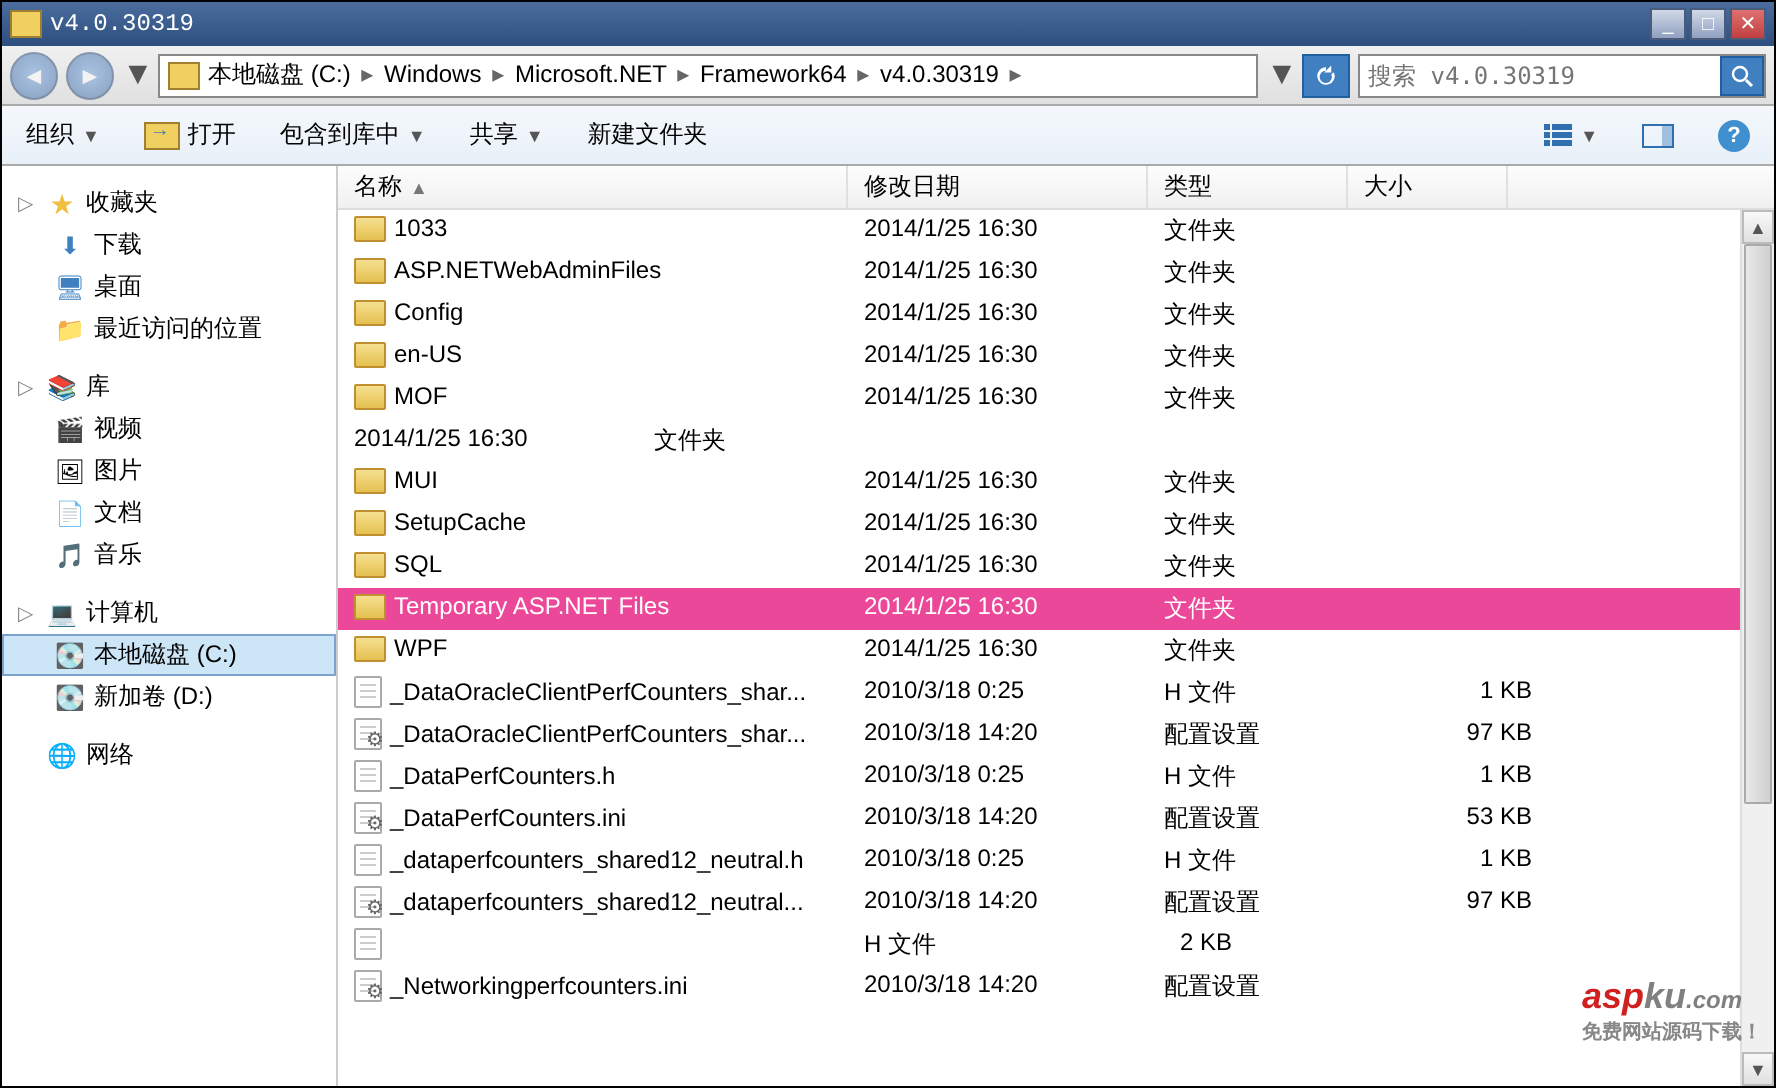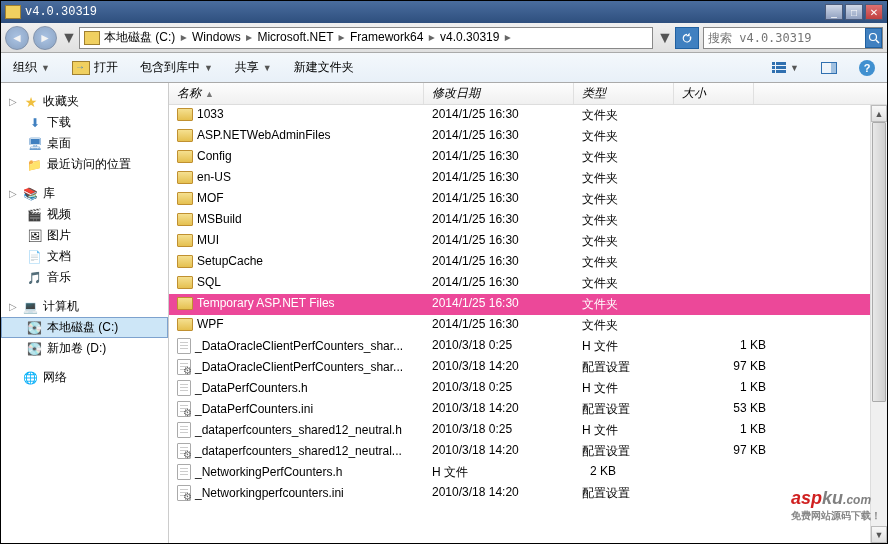--- a/index.html
+++ b/index.html
@@ -12,21 +12,21 @@
 .close-btn { background: linear-gradient(#e07070,#c04040); color: #fff; }
 .addrbar { height: 30px; background: linear-gradient(#f0f0f0,#e0e0e0); border-bottom: 1px solid #aaa; display: flex; align-items: center; padding: 0 4px; gap: 4px; }
 .nav-btn { width: 24px; height: 24px; border-radius: 12px; background: radial-gradient(#70a0e0,#3060a0); border: 1px solid #204070; display: flex; align-items: center; justify-content: center; color: #fff; font-size: 12px; cursor: pointer; }
 .nav-btn.disabled { opacity: 0.5; }
 .addr-box { flex: 1; height: 22px; background: #fff; border: 1px solid #888; display: flex; align-items: center; padding: 0 4px; font-size: 12px; font-family: SimSun, monospace; }
 .addr-icon { width: 16px; height: 14px; background: #f0d060; border: 1px solid #a08030; margin-right: 4px; }
 .addr-sep { color: #666; margin: 0 2px; }
 .addr-dd { width: 14px; color: #555; cursor: pointer; }
 .refresh-btn { width: 24px; height: 22px; background: #4080c0; border: 1px solid #2060a0; display: flex; align-items: center; justify-content: center; cursor: pointer; }
 .refresh-btn svg { width: 14px; height: 14px; }
-.search-box { width: 180px; height: 22px; background: #fff; border: 1px solid #888; display: flex; align-items: center; }
+.search-box { width: 204px; height: 22px; background: #fff; border: 1px solid #888; display: flex; align-items: center; }
 .search-input { flex: 1; border: none; outline: none; padding: 0 4px; font-size: 12px; color: #888; font-family: SimSun, monospace; }
 .search-btn { width: 22px; height: 20px; background: #4080c0; border: 1px solid #2060a0; display: flex; align-items: center; justify-content: center; cursor: pointer; }
 .toolbar { height: 30px; background: linear-gradient(#f4f8fc,#e8f0f8); border-bottom: 1px solid #aaa; display: flex; align-items: center; padding: 0 8px; gap: 14px; font-size: 12px; }
 .tb-item { display: flex; align-items: center; gap: 4px; cursor: pointer; padding: 2px 4px; }
 .tb-dd { color: #555; font-size: 9px; }
 .open-icon { width: 18px; height: 14px; background: #f0d060; border: 1px solid #a08030; position: relative; }
 .open-icon::before { content: '→'; position: absolute; color: #4080c0; font-size: 10px; top: -2px; left: 2px; }
 .tb-spacer { flex: 1; }
 .view-icon { display: flex; gap: 1px; }
 .view-dot { width: 3px; height: 3px; background: #3070b0; }
@@ -36,21 +36,21 @@
 .sb-group { margin-bottom: 8px; }
 .sb-header { display: flex; align-items: center; padding: 2px 8px; font-size: 12px; gap: 4px; cursor: pointer; }
 .sb-chev { width: 10px; color: #888; font-size: 10px; }
 .star-icon { width: 16px; height: 14px; display: flex; align-items: center; justify-content: center; color: #f0c040; font-size: 14px; }
 .lib-icon { width: 16px; height: 14px; display: flex; align-items: center; justify-content: center; }
 .sb-item { display: flex; align-items: center; padding: 2px 8px 2px 26px; font-size: 12px; gap: 4px; cursor: pointer; }
 .sb-item.selected { background: #cde6f7; border: 1px solid #7da2ce; padding: 1px 7px 1px 25px; }
 .si-icon { width: 16px; height: 14px; display: flex; align-items: center; justify-content: center; font-size: 12px; }
 .file-pane { flex: 1; display: flex; flex-direction: column; position: relative; }
 .col-header { height: 22px; background: linear-gradient(#fdfdfd,#f0f0f0); border-bottom: 1px solid #ddd; display: flex; font-size: 12px; }
-.col { padding: 3px 8px; border-right: 1px solid #e0e0e0; cursor: pointer; display: flex; align-items: center; font-style: italic; }
+.col { padding: 3px 8px; border-right: 1px solid #e0e0e0; cursor: pointer; display: flex; align-items: center; }
 .col-name { width: 255px; }
 .col-date { width: 150px; }
 .col-type { width: 100px; }
 .col-size { width: 80px; }
 .sort-ind { margin-left: 4px; color: #777; font-size: 9px; }
 .file-list { flex: 1; overflow-y: auto; font-size: 12px; font-family: SimSun, "Courier New", monospace; }
 .file-row { display: flex; align-items: flex-start; padding: 2px 0; cursor: pointer; }
 .file-row.selected { background: #ec4899; color: #fff; }
 .fc-name { width: 255px; padding-left: 8px; display: flex; align-items: center; gap: 4px; white-space: nowrap; overflow: hidden; text-overflow: ellipsis; }
 .fc-date { width: 150px; padding: 0 8px; }
@@ -277,24 +277,20 @@
         <div class="file-row">
           <div class="fc-name">
             <div class="folder-icon"></div>
             <span>MOF</span>
           </div>
           <div class="fc-date">2014/1/25 16:30</div>
           <div class="fc-type">文件夹</div>
           <div class="fc-size"></div>
         </div>
         <div class="file-row">
-          <div class="fc-name">
-            <div class="folder-icon"></div>
-            <span>MSBuild</span>
-          </div>
           <div class="fc-date">2014/1/25 16:30</div>
           <div class="fc-type">文件夹</div>
           <div class="fc-size"></div>
         </div>
         <div class="file-row">
           <div class="fc-name">
             <div class="folder-icon"></div>
             <span>MUI</span>
           </div>
           <div class="fc-date">2014/1/25 16:30</div>
@@ -387,21 +383,20 @@
             <div class="file-icon ini-icon"></div>
             <span>_dataperfcounters_shared12_neutral...</span>
           </div>
           <div class="fc-date">2010/3/18 14:20</div>
           <div class="fc-type">配置设置</div>
           <div class="fc-size">97 KB</div>
         </div>
         <div class="file-row">
           <div class="fc-name">
             <div class="file-icon"></div>
-            <span>_NetworkingPerfCounters.h</span>
           </div>
           <div class="fc-type">H 文件</div>
           <div class="fc-size">2 KB</div>
         </div>
         <div class="file-row">
           <div class="fc-name">
             <div class="file-icon ini-icon"></div>
             <span>_Networkingperfcounters.ini</span>
           </div>
           <div class="fc-date">2010/3/18 14:20</div>

